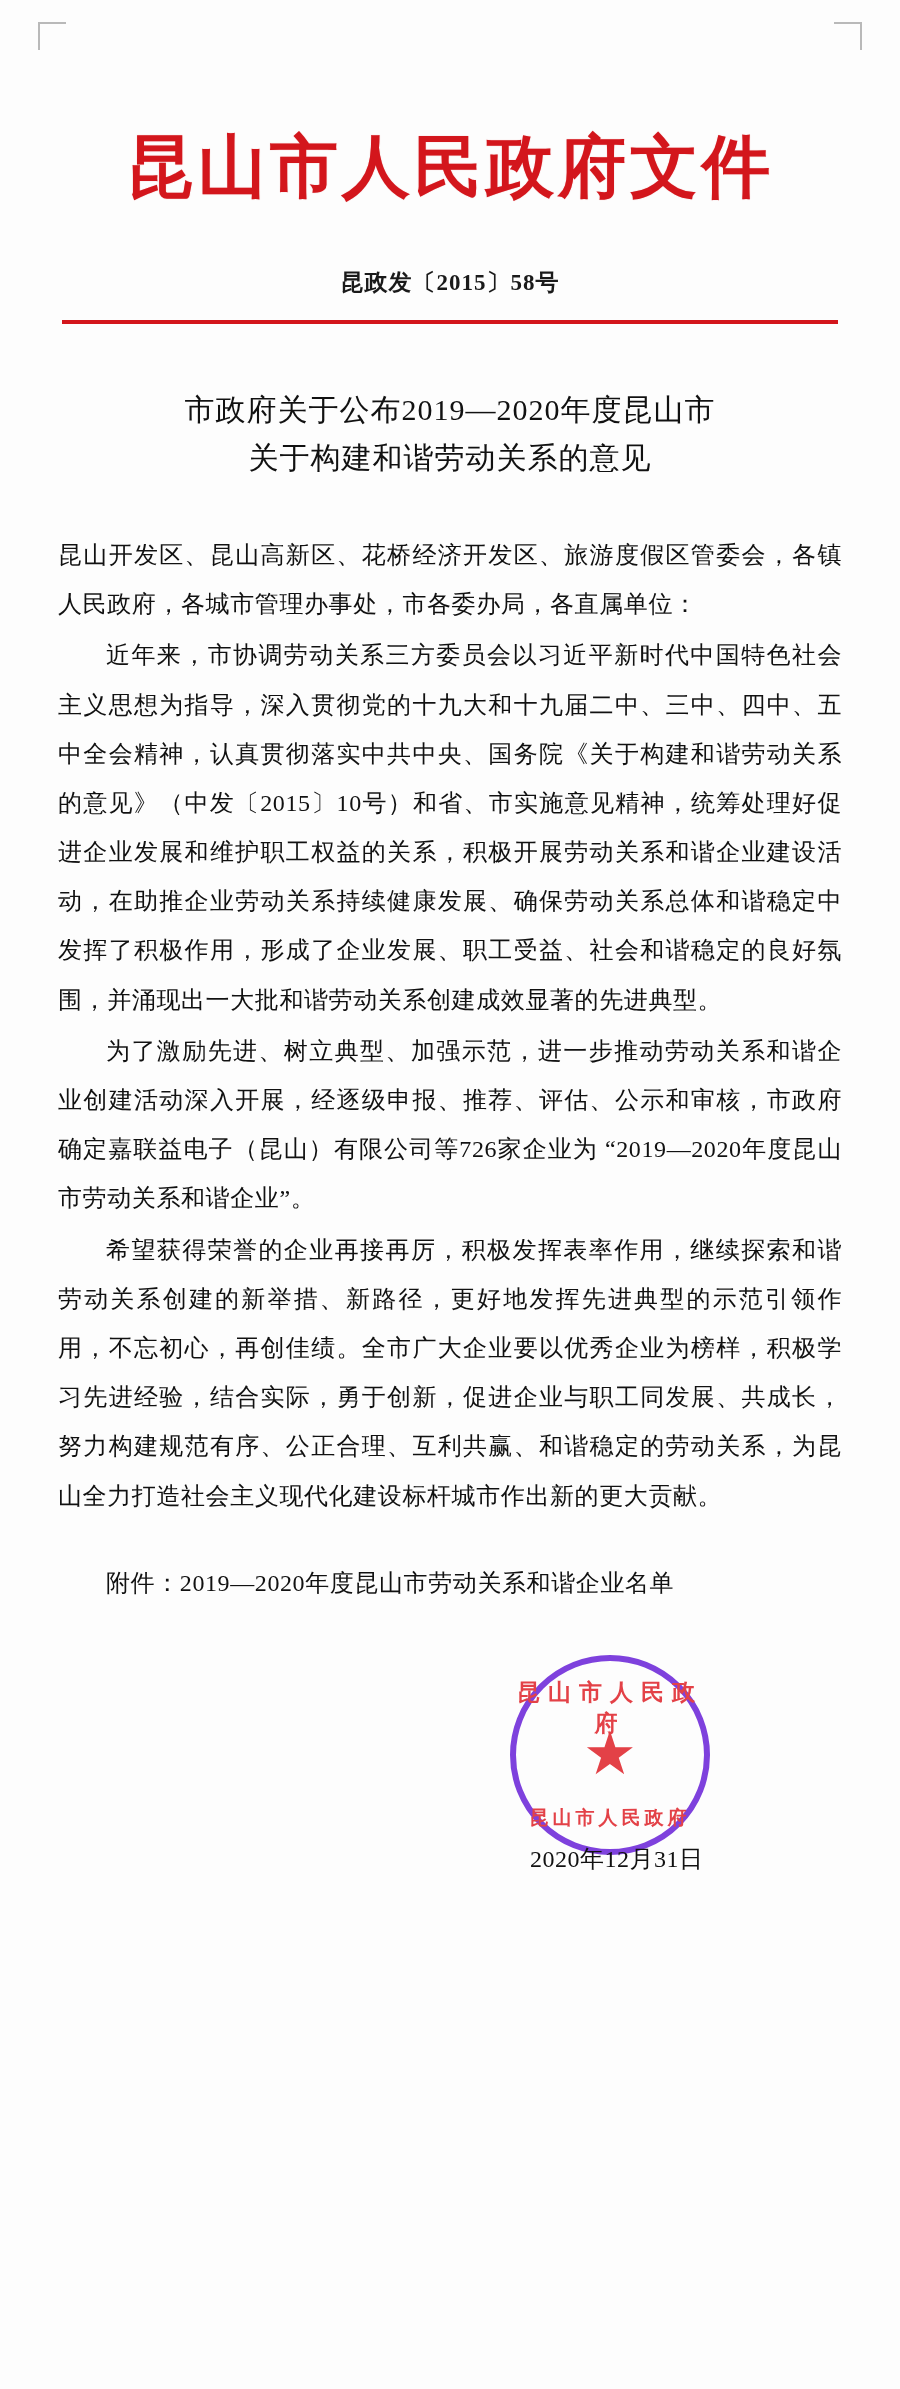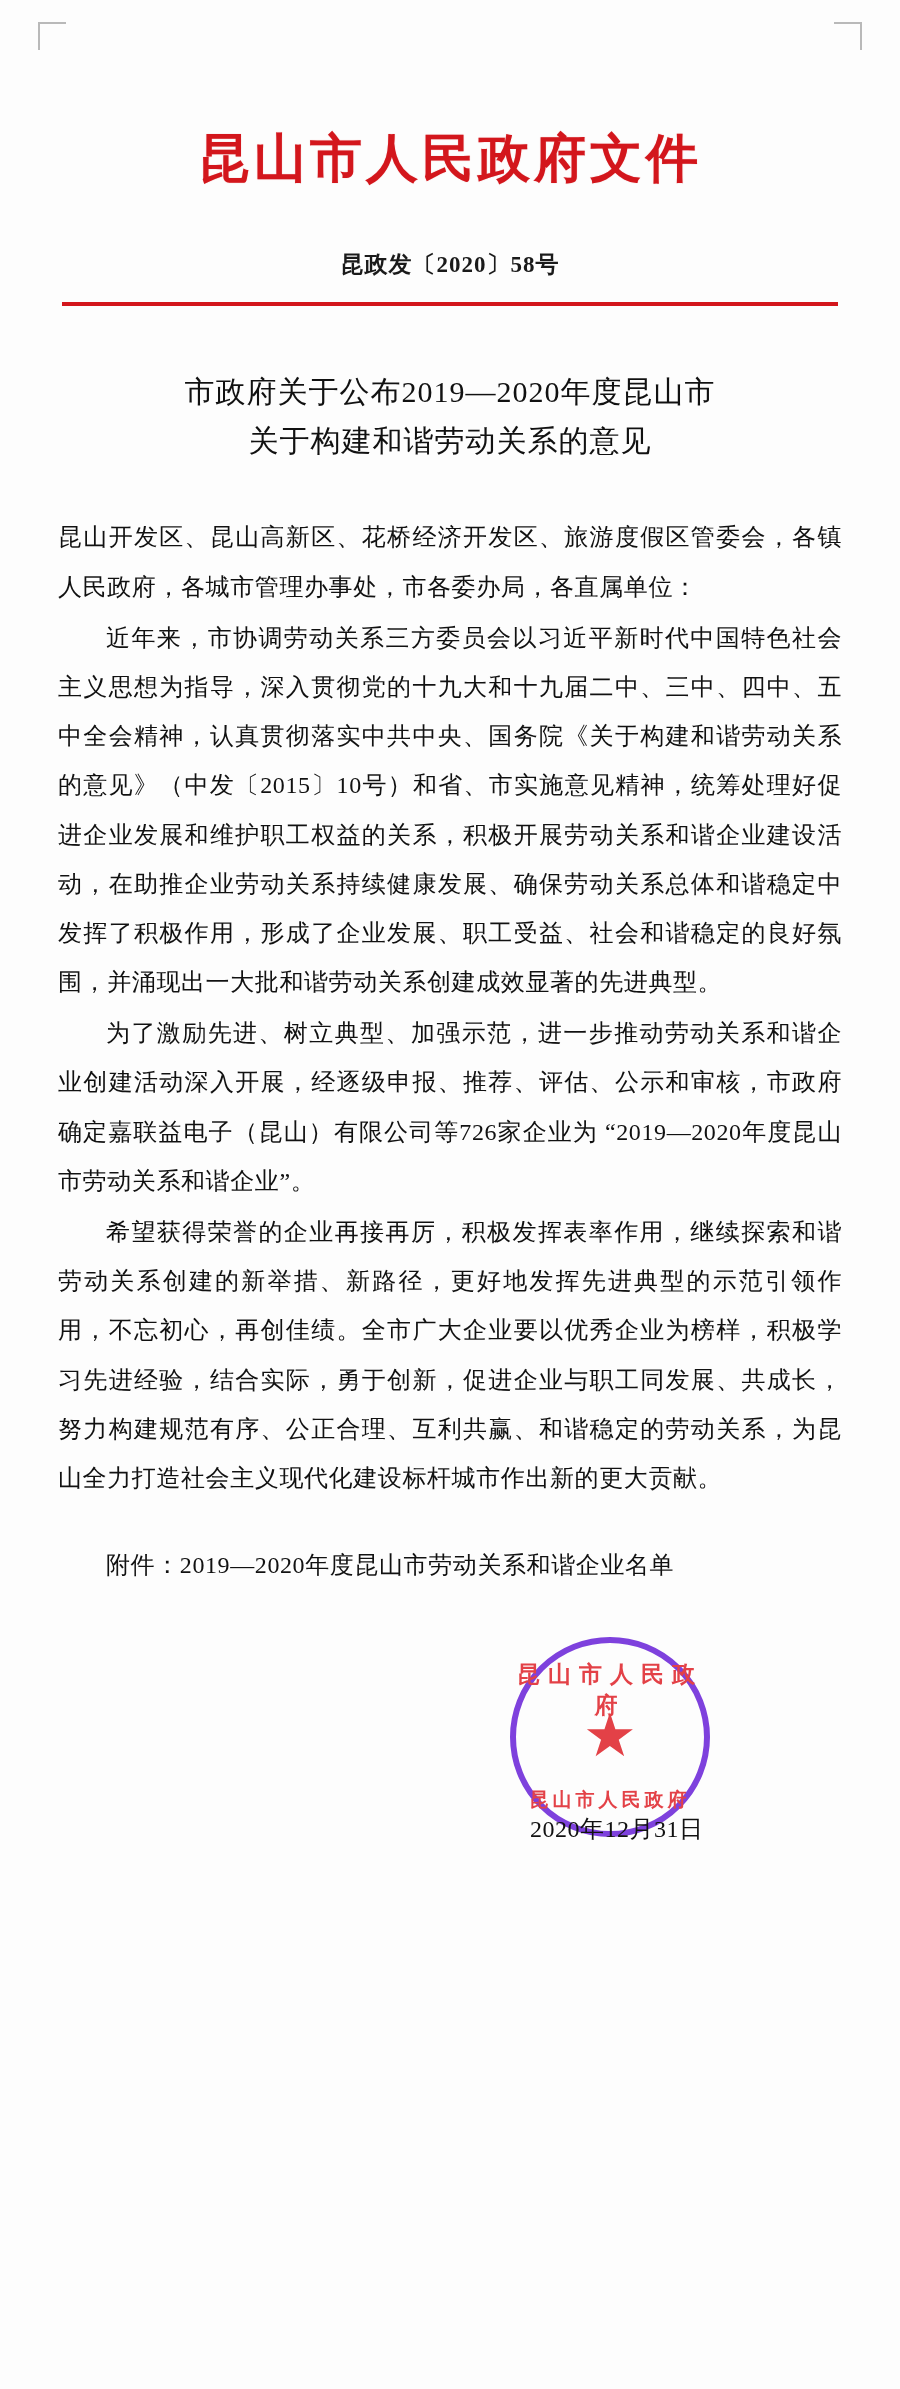--- a/index.html
+++ b/index.html
@@ -38,21 +38,21 @@
     padding: 0 58px;
     box-sizing: border-box;
   }
 
   .masthead {
     text-align: center;
     margin-top: 130px;
     color: #d3161c;
     font-family: "Liberation Serif", "DejaVu Serif", serif;
     font-weight: bold;
-    font-size: 52px;
+    font-size: 68px;
     letter-spacing: 4px;
     line-height: 1.1;
     text-shadow: 0 0 1px rgba(211,22,28,0.4);
   }
 
   .doc-number {
     text-align: center;
     margin-top: 62px;
     font-size: 23px;
     color: #1a1a1a;
@@ -140,39 +140,39 @@
     font-size: 23px;
   }
   .seal .seal-bottom-text {
     bottom: 18px;
     font-size: 19px;
     letter-spacing: 4px;
   }
   .sign-date {
     position: absolute;
     left: 472px;
-    top: 176px;
+    top: 188px;
     font-size: 24px;
     color: #111111;
     letter-spacing: 0.5px;
   }
 </style>
 </head>
 <body>
 
 <div class="page">
 
   <div class="crop-mark crop-tl"></div>
   <div class="crop-mark crop-tr"></div>
 
   <div class="doc-inner">
 
     <div class="masthead">昆山市人民政府文件</div>
 
-    <div class="doc-number">昆政发〔2020〕58号</div>
+    <div class="doc-number">昆政发〔2015〕58号</div>
 
     <div class="red-rule"></div>
 
     <div class="title">
       <span class="line">市政府关于公布2019—2020年度昆山市</span>
       <span class="line">关于构建和谐劳动关系的意见</span>
     </div>
 
     <div class="body-text">
       <p>昆山开发区、昆山高新区、花桥经济开发区、旅游度假区管委会，各镇人民政府，各城市管理办事处，市各委办局，各直属单位：</p>

